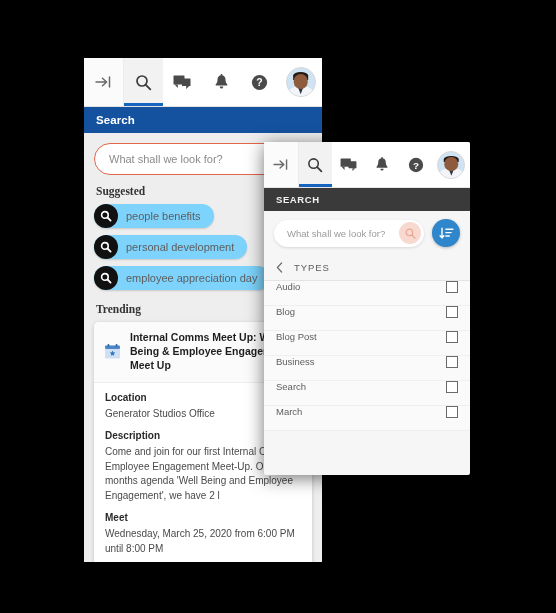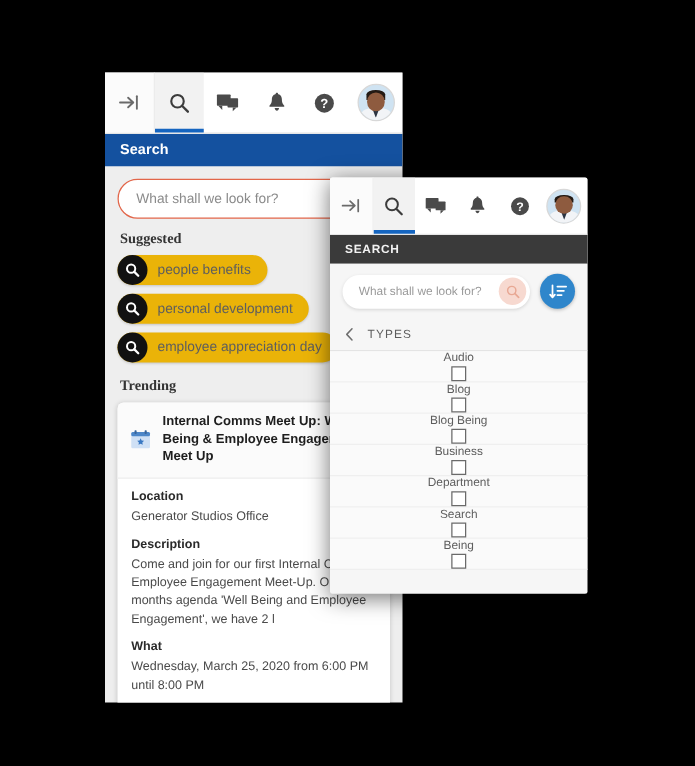--- a/index.html
+++ b/index.html
@@ -64,21 +64,21 @@
   .searchfield .ph{font-size:11px;color:#8b8b8b;flex:1;}
   .sf-circle{
     width:24px;height:24px;border-radius:50%;background:#f7d9d0;flex:none;
     display:flex;align-items:center;justify-content:center;
   }
   .sec-title{
     font-size:11.5px;font-weight:bold;color:#333;margin:10px 0 7px 2px;font-family:Liberation Serif, serif;
   }
   .chips{display:flex;flex-wrap:wrap;gap:7px 8px;}
   .chip{
-    height:24px;border-radius:13px;background:#eab308;display:flex;align-items:center;
+    height:24px;border-radius:13px;background:#7dd3fc;display:flex;align-items:center;
     padding-right:13px;box-shadow:0 1px 2px rgba(0,0,0,.16);
   }
   .chip-ic{
     width:24px;height:24px;border-radius:50%;background:#111;flex:none;
     display:flex;align-items:center;justify-content:center;margin-right:8px;
   }
   .chip-label{font-size:11px;color:#5e5e5e;white-space:nowrap;}
 
   .card{
     background:#fff;border-radius:5px;box-shadow:0 1px 4px rgba(0,0,0,.18);
@@ -130,22 +130,22 @@
     display:flex;align-items:center;justify-content:center;
     box-shadow:0 1px 3px rgba(0,0,0,.25);
   }
   .types-head{
     display:flex;gap:11px;padding:6px 12px 7px 12px;background:#f6f6f6;
     border-bottom:1px solid #e4e4e4;
   }
   .types-head .tlabel{font-size:9.5px;color:#5c5c5c;letter-spacing:.9px;}
   .types-list{background:#fafafa;}
   .type-row{
-    height:24px;display:flex;align-items:center;justify-content:space-between;
-    padding:0 12px;border-bottom:1px solid #efefef;flex-direction:column;
+    height:24px;display:flex;align-items:flex-start;justify-content:space-between;
+    padding:0 12px;border-bottom:1px solid #efefef;
   }
   .type-row .tname{font-size:9.5px;color:#5d5d5d;}
   .cbox{width:10px;height:10px;border:1.2px solid #6a6a6a;background:#fff;flex:none;}
 
   svg{display:block;}
 </style>
 </head>
 <body>
 
 <div class="stage">
@@ -269,21 +269,21 @@
           </span>
           <div class="card-title">Internal Comms Meet Up: Well Being &amp; Employee Engagement Meet Up</div>
         </div>
         <div class="card-body">
           <div class="fld-label">Location</div>
           <div class="fld-val">Generator Studios Office</div>
 
           <div class="fld-label">Description</div>
           <div class="fld-val">Come and join for our first Internal Comms &amp; Employee Engagement Meet-Up. On this months agenda 'Well Being and Employee Engagement', we have 2 l</div>
 
-          <div class="fld-label">What</div>
+          <div class="fld-label">Meet</div>
           <div class="fld-val">Wednesday, March 25, 2020 from 6:00 PM until 8:00 PM</div>
 
         </div>
       </div>
 
     </div>
   </div>
 
   <div class="panel-right">
 
@@ -377,37 +377,33 @@
     <div class="types-list">
       <div class="type-row">
         <span class="tname">Audio</span>
         <span class="cbox"></span>
       </div>
       <div class="type-row">
         <span class="tname">Blog</span>
         <span class="cbox"></span>
       </div>
       <div class="type-row">
-        <span class="tname">Blog Being</span>
+        <span class="tname">Blog Post</span>
         <span class="cbox"></span>
       </div>
       <div class="type-row">
         <span class="tname">Business</span>
         <span class="cbox"></span>
       </div>
       <div class="type-row">
-        <span class="tname">Department</span>
-        <span class="cbox"></span>
-      </div>
-      <div class="type-row">
         <span class="tname">Search</span>
         <span class="cbox"></span>
       </div>
       <div class="type-row">
-        <span class="tname">Being</span>
+        <span class="tname">March</span>
         <span class="cbox"></span>
       </div>
 
     </div>
 
   </div>
 
 </div>
 
 </body></html>

